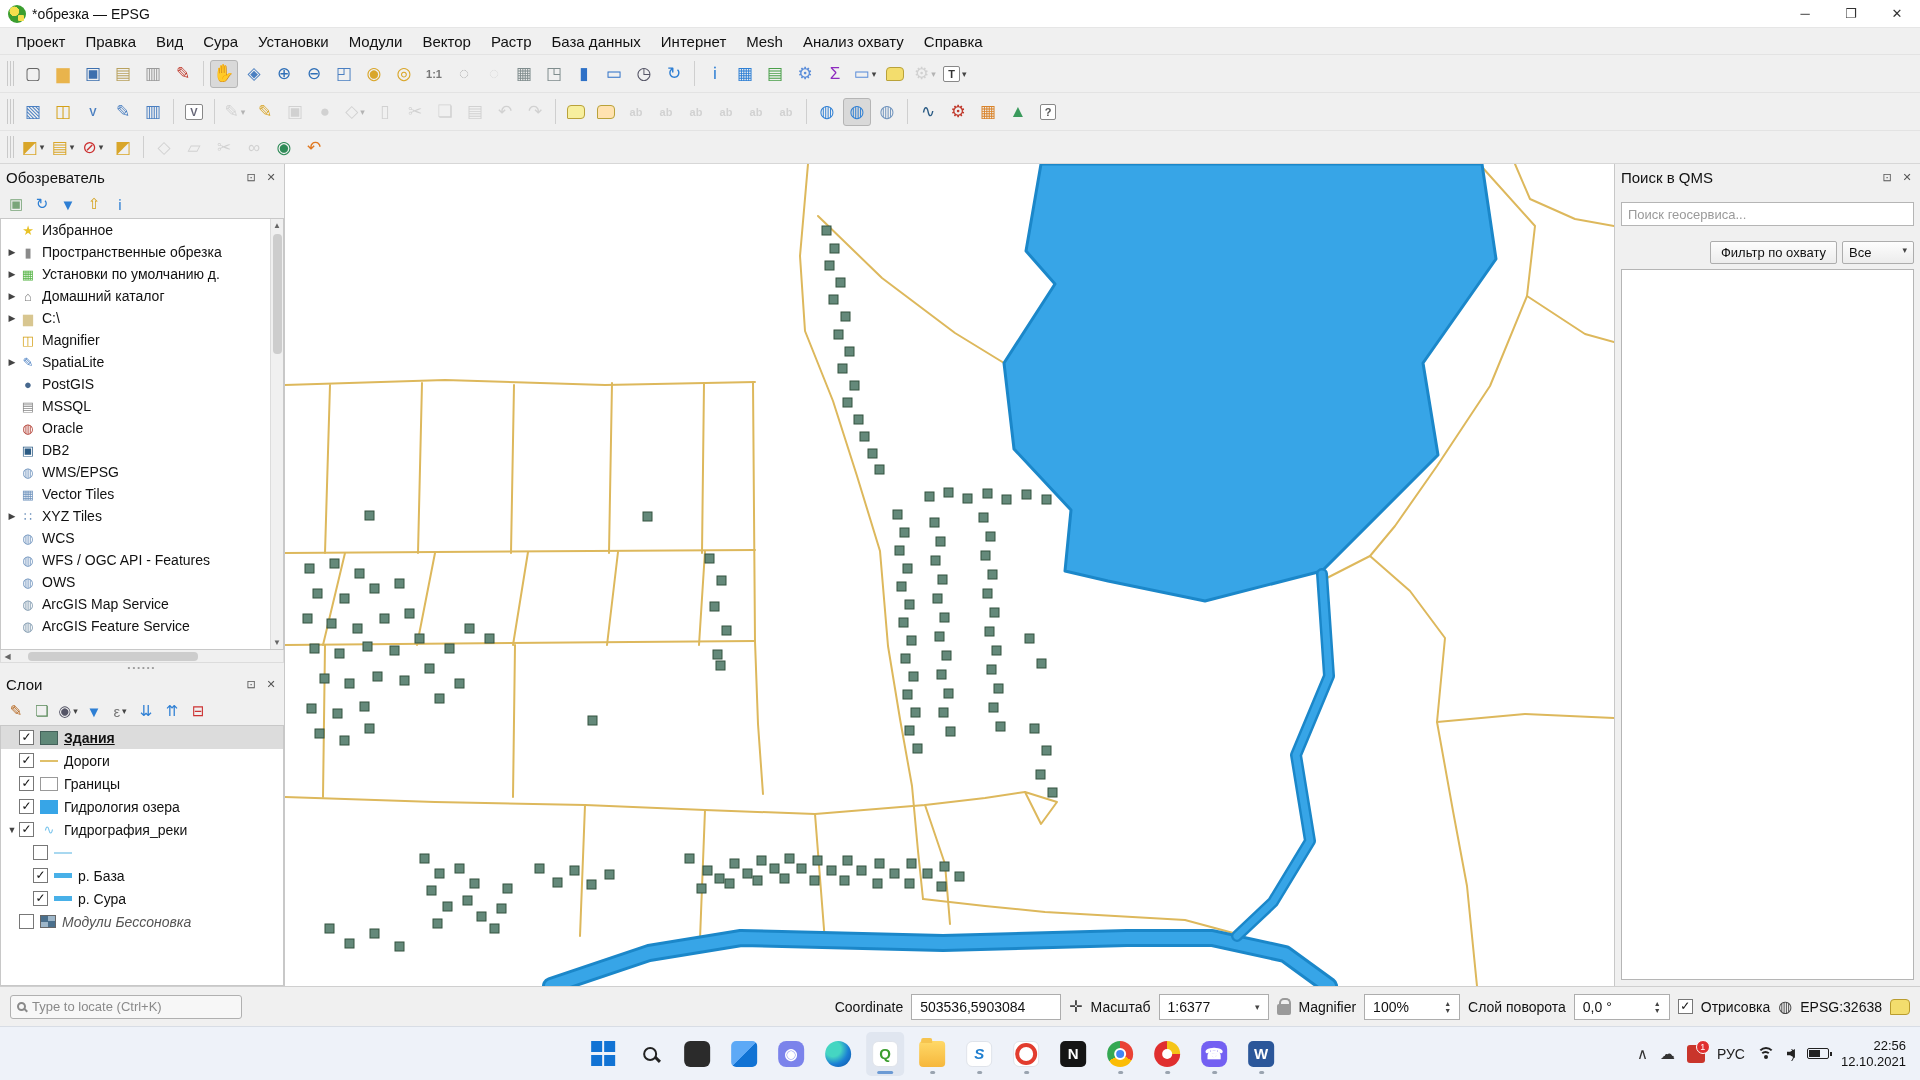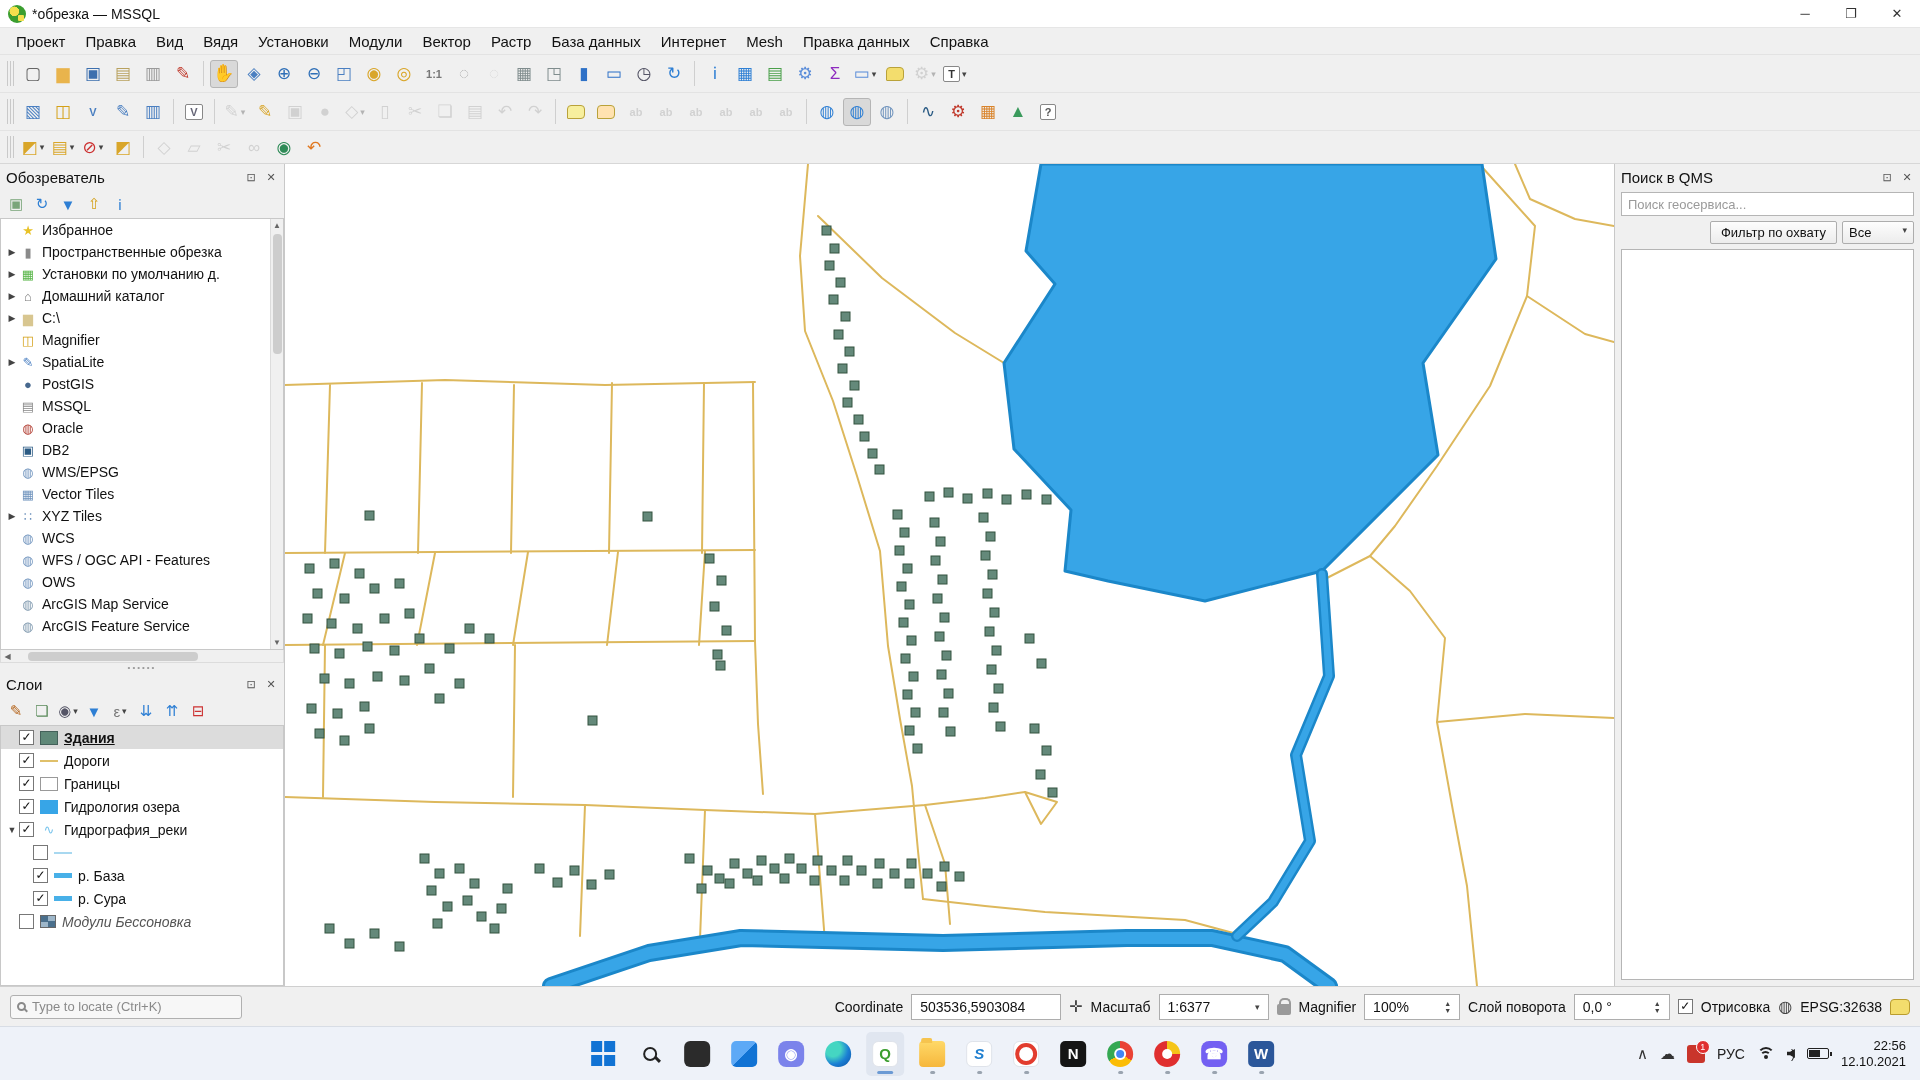--- a/index.html
+++ b/index.html
@@ -91,21 +91,21 @@
   .lbl-bold { font-weight:bold; text-decoration:underline; }
   .lbl-italic { font-style:italic; color:#555; }
 
   
   .canvas { flex:1 1 auto; background:#fff; position:relative; }
   .canvas svg { display:block; }
 
   
   .rightcol { width:306px; flex:0 0 306px; background:#f0f0f0; border-left:1px solid #c8c8c8;
     display:flex; flex-direction:column; }
-  .qms-search { margin:2px 6px; height:24px; background:#fff; border:1px solid #b5b5b5;
+  .qms-search { margin:12px 6px; height:24px; background:#fff; border:1px solid #b5b5b5;
     display:flex; align-items:center; padding:0 6px; font-size:13px; color:#9a9a9a; }
   .qms-filterrow { display:flex; justify-content:flex-end; align-items:center; gap:5px;
     margin:3px 6px; }
   .qms-btn { border:1px solid #adadad; background:linear-gradient(#fdfdfd,#ececec);
     font-size:13px; padding:3px 10px; border-radius:2px; color:#111; }
   .qms-select { border:1px solid #adadad; background:linear-gradient(#fdfdfd,#ececec);
     font-size:13px; padding:3px 6px; width:72px; display:flex; justify-content:space-between;
     border-radius:2px; color:#111; }
   .qms-list { flex:1 1 auto; background:#fff; border:1px solid #b5b5b5; margin:2px 6px 6px 6px; }
 
@@ -197,41 +197,41 @@
     background:#222; }
   .clockblk { text-align:right; font-size:13px; line-height:16px; color:#111; }
 </style>
 </head>
 <body>
 
 <div class="app">
 
   <div class="titlebar">
     <div class="qgis-logo"></div>
-    <div class="title-text">*обрезка — MSSQL</div>
+    <div class="title-text">*обрезка — EPSG</div>
     <div class="winbtns">
       <div class="winbtn">─</div>
       <div class="winbtn">❐</div>
       <div class="winbtn close">✕</div>
     </div>
   </div>
 
   <div class="menubar" id="menubar">
       <div class="menuitem">Проект</div>
       <div class="menuitem">Правка</div>
       <div class="menuitem">Вид</div>
-      <div class="menuitem">Вядя</div>
+      <div class="menuitem">Сура</div>
       <div class="menuitem">Установки</div>
       <div class="menuitem">Модули</div>
       <div class="menuitem">Вектор</div>
       <div class="menuitem">Растр</div>
       <div class="menuitem">База данных</div>
       <div class="menuitem">Интернет</div>
       <div class="menuitem">Mesh</div>
-      <div class="menuitem">Правка данных</div>
+      <div class="menuitem">Анализ охвату</div>
       <div class="menuitem">Справка</div>
     </div>
 
   <div class="toolbar" id="tb1">
       <div class="tbgrip"></div>
       <div class="tbbtn">
         <span class="tbglyph" style="color: rgb(102, 102, 102);">▢</span>
       </div>
       <div class="tbbtn">
         <span class="tbglyph" style="color: rgb(233, 180, 76);">▆</span>

